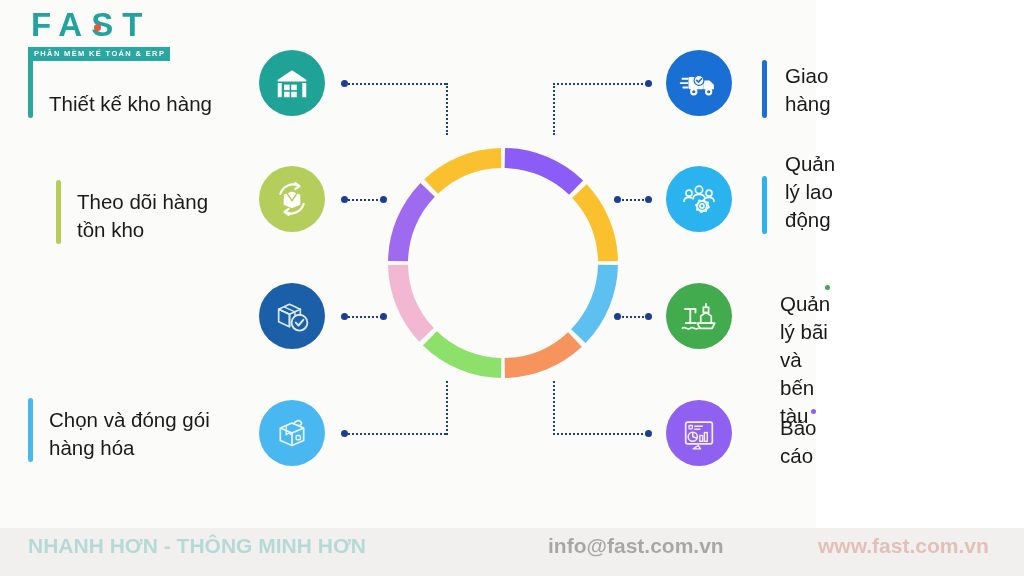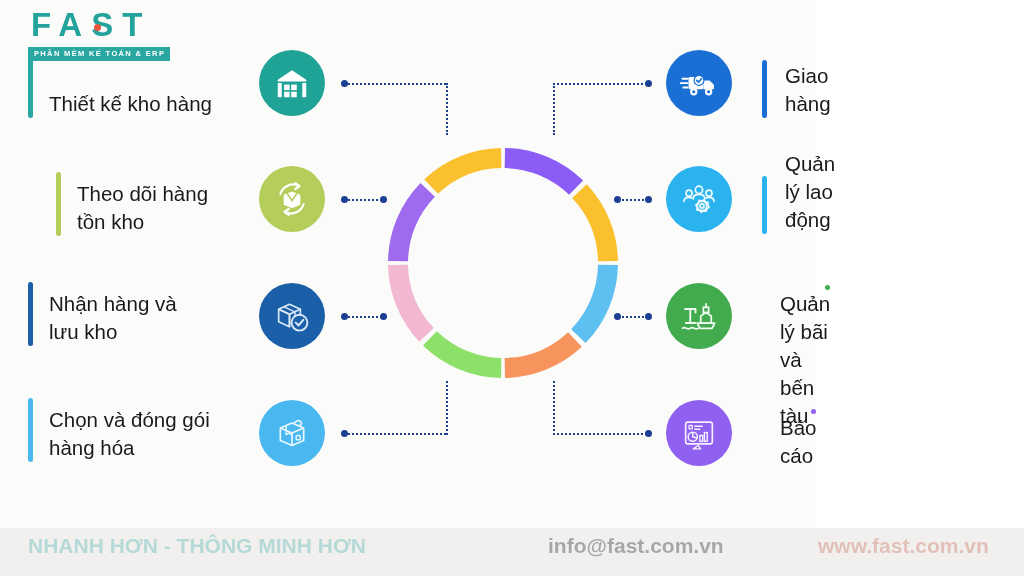--- a/index.html
+++ b/index.html
@@ -118,31 +118,26 @@
     <div class="logo-word">FAST</div>
     <div class="logo-a-dot"></div>
     <div class="logo-tag">PHẦN MỀM KẾ TOÁN &amp; ERP</div>
   </div>
 
   <div class="row left-row" style="left:28px; top:56px; height:62px;">
     <div class="accent-bar" style="height:62px; background:#2aa7a0;"></div>
     <div class="label-text">Thiết kế kho hàng</div>
   </div>
 
-  <div class="row left-row" style="left:28px; top:172px; height:64px;padding-left:28px;">
+  <div class="row left-row" style="left:28px; top:180px; height:64px;padding-left:28px;">
     <div class="accent-bar" style="height:64px; background:#b5cd5a;"></div>
     <div class="label-text">Theo dõi hàng
 tồn kho</div>
   </div>
 
-  <div class="row left-row" style="left:28px; top:282px; height:64px;">
-    <div class="accent-bar" style="height:64px; background:#1a5fa8;"></div>
-    <div class="label-text">Nhận hàng và
-lưu kho</div>
-  </div>
 
   <div class="row left-row" style="left:28px; top:398px; height:64px;">
     <div class="accent-bar" style="height:64px; background:#4ab8f0;"></div>
     <div class="label-text">Chọn và đóng gói
 hàng hóa</div>
   </div>
 
   <div class="row right-row" style="left:762px; top:60px; height:58px;">
     <div class="accent-bar" style="height:58px; background:#1a6fd4;"></div>
     <div class="label-text">Giao hàng</div>

